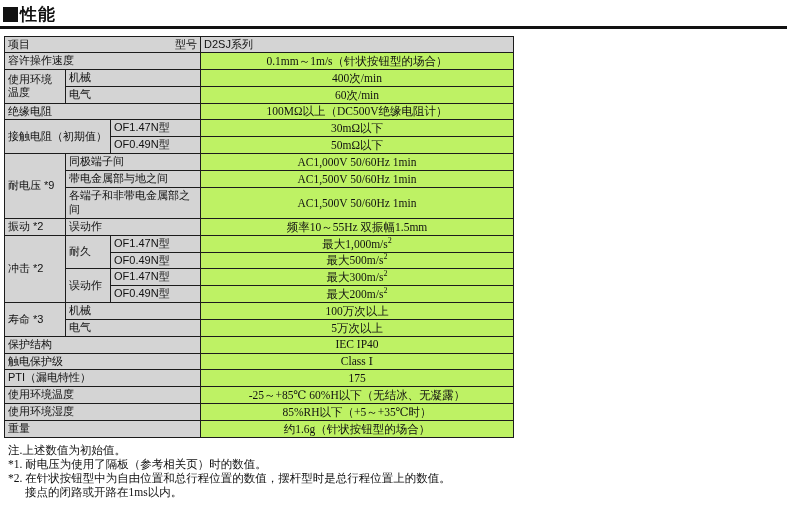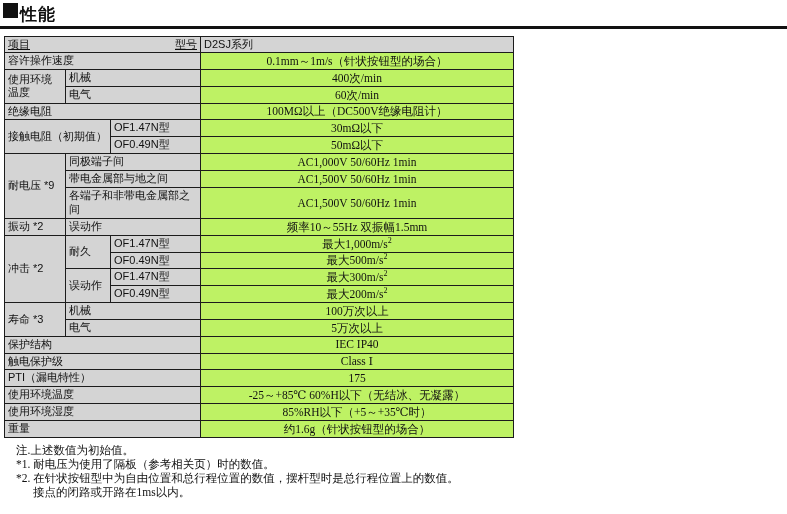--- a/index.html
+++ b/index.html
@@ -6,21 +6,21 @@
   html, body { width: 787px; height: 514px; background: #ffffff; }
   body {
     position: relative;
     font-family: "Liberation Sans", "DejaVu Sans", sans-serif;
     color: #111;
   }
   .title-row {
     position: absolute;
     left: 3px; top: 3px;
     display: flex;
-    align-items: flex-start;
+    align-items: center;
     gap: 2px;
   }
   .title-square {
     width: 15px; height: 15px;
     background: #111;
     display: inline-block;
   }
   .page-title {
     font-size: 17px;
     font-weight: bold;
@@ -58,25 +58,25 @@
   }
   td.val {
     background: #bef264;
     font-family: "Liberation Serif", "DejaVu Serif", serif;
     font-size: 11.5px;
     text-align: center;
     padding: 0 2px;
   }
   td.hdr { background: #d4d4d4; font-size: 11px; padding: 0 3px; }
   td.hdr.series { text-align: left; font-family: Liberation Sans, sans-serif; }
-  .hdr-flex { display: flex; justify-content: space-between; align-items: flex-start; text-decoration: underline; }
+  .hdr-flex { display: flex; justify-content: space-between; align-items: flex-start; }
   sup { font-size: 8px; line-height: 0; }
   .notes {
     position: absolute;
-    left: 16px; top: 443px;
+    left: 8px; top: 443px;
     width: 600px;
     font-family: "Liberation Serif", "DejaVu Serif", serif;
     font-size: 11.5px;
     line-height: 14px;
     color: #111;
   }
   .note-line { white-space: nowrap; }
   .note-line.indent { padding-left: 17px; }
 </style>
 </head>

